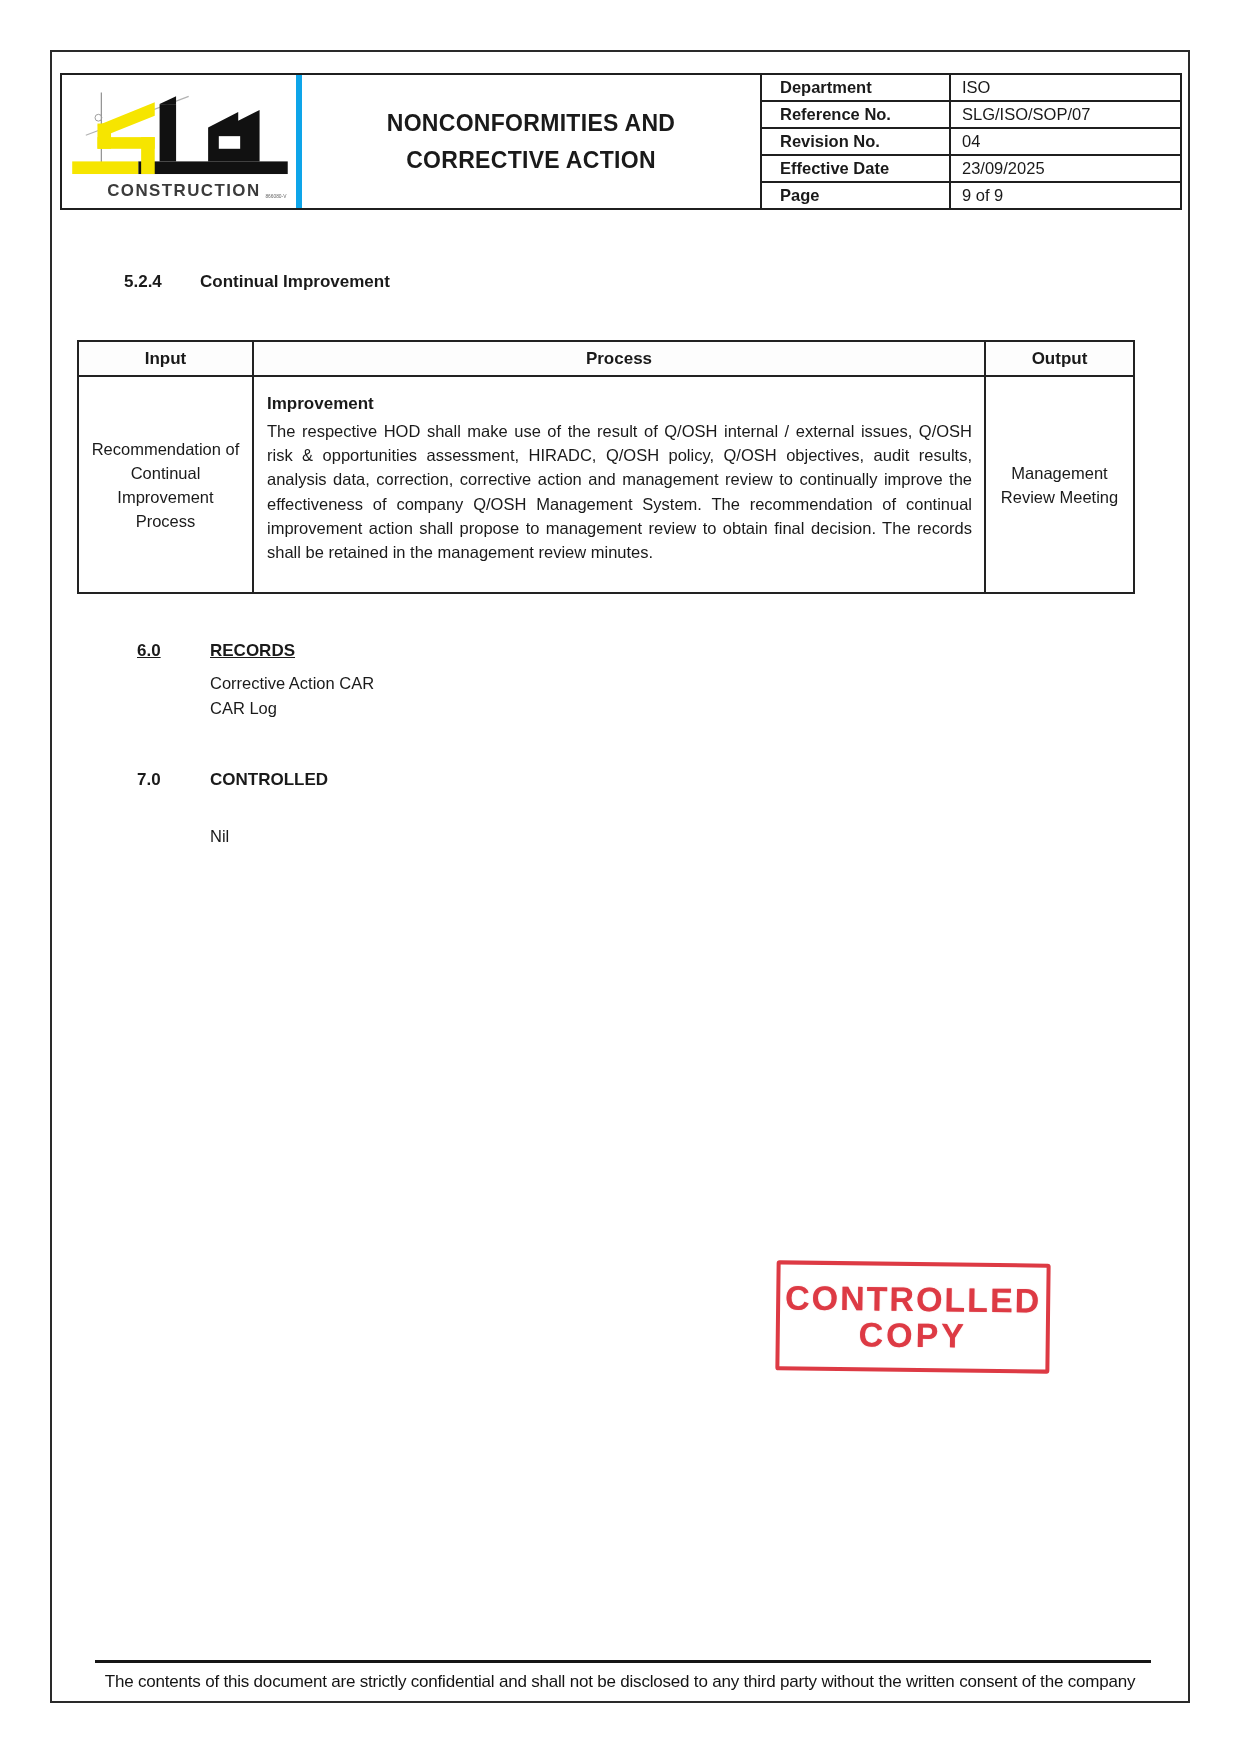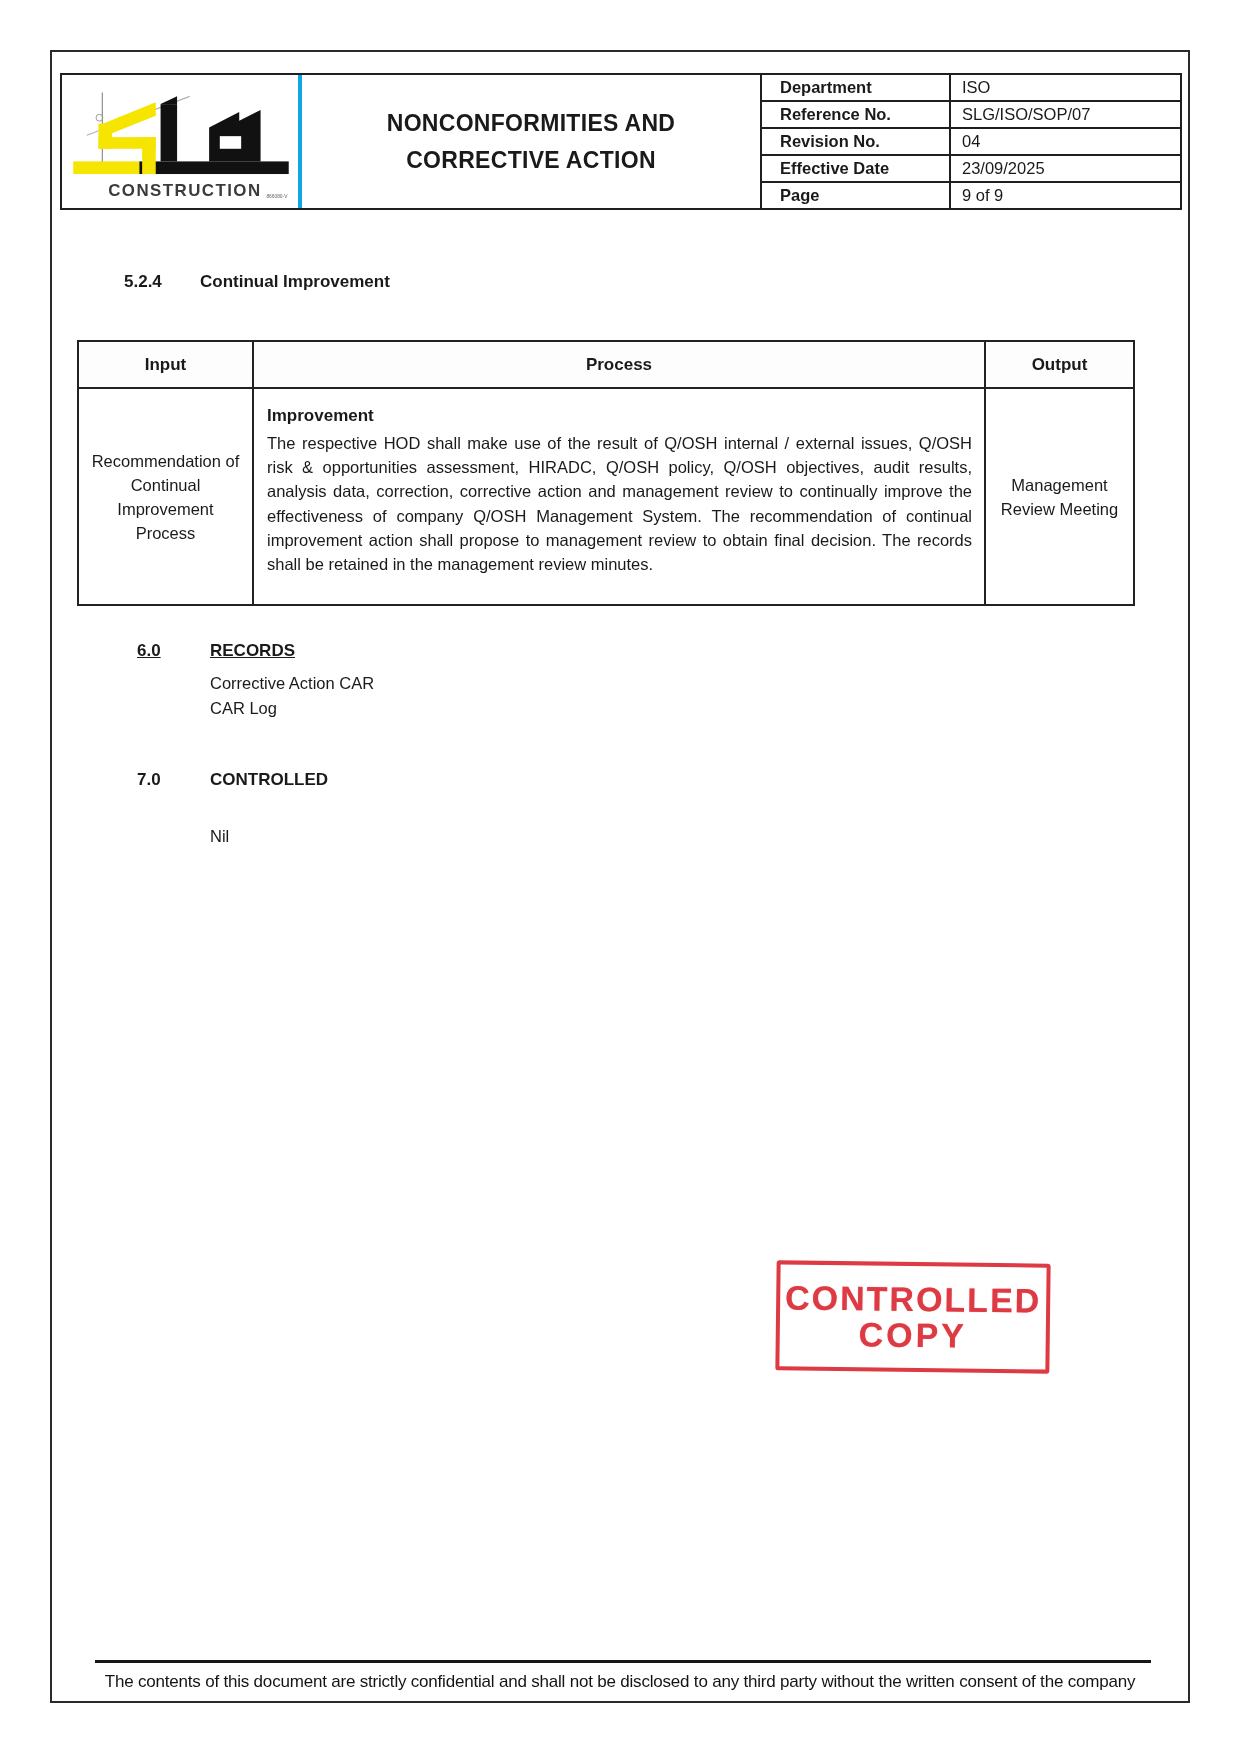--- a/index.html
+++ b/index.html
@@ -9,21 +9,21 @@
   }
   .page-border {
     position: absolute; left: 50px; top: 50px; width: 1140px; height: 1653px;
     border: 2px solid #2a2a2a;
   }
   
   .doc-header {
     position: absolute; left: 60px; top: 73px; width: 1122px; height: 137px;
     border: 2px solid #1f1f1f; display: flex;
   }
-  .logo-cell { width: 240px; border-right: 4px solid #0ea5e9; background: #fff; }
+  .logo-cell { width: 240px; border-right: 6px solid #0ea5e9; background: #fff; }
   .logo-cell svg { width: 100%; height: 100%; display: block; }
   .title-cell {
     flex: 1; border-right: 2px solid #1f1f1f;
     display: flex; flex-direction: column; justify-content: center; align-items: center;
   }
   .title-line { font-size: 23px; font-weight: bold; letter-spacing: 0.3px; line-height: 37px; }
   .info-table { width: 418px; display: flex; flex-direction: column; }
   .info-row { flex: 1; display: flex; border-bottom: 2px solid #1f1f1f; }
   .info-row:last-child { border-bottom: none; }
   .info-label {
@@ -37,21 +37,21 @@
   .sec-60  { left: 137px; top: 641px; text-decoration: underline; }
   .sec-70  { left: 137px; top: 770px; }
   .sec-num-wide { display: inline-block; width: 76px; }
   .sec-num { display: inline-block; width: 73px; }
   
   .process-table {
     position: absolute; left: 77px; top: 340px; width: 1056px;
     border-collapse: collapse; table-layout: fixed;
   }
   .process-table td, .process-table th { border: 2px solid #222; }
-  .process-table th { height: 47px; font-size: 17px; font-weight: bold; background: #fdfdfd; }
+  .process-table th { height: 35px; font-size: 17px; font-weight: bold; background: #fdfdfd; }
   .col-input { width: 175px; }
   .col-process { width: 732px; }
   .col-output { width: 149px; }
   .cell-center {
     height: 217px; text-align: center; vertical-align: middle;
     font-size: 16.5px; line-height: 24px; padding: 4px 8px;
   }
   .cell-process { vertical-align: top; padding: 17px 12px 9px 13px; }
   .process-heading { font-size: 17px; font-weight: bold; margin-bottom: 5px; }
   .process-body { font-size: 16.5px; line-height: 24.2px; text-align: justify; }

